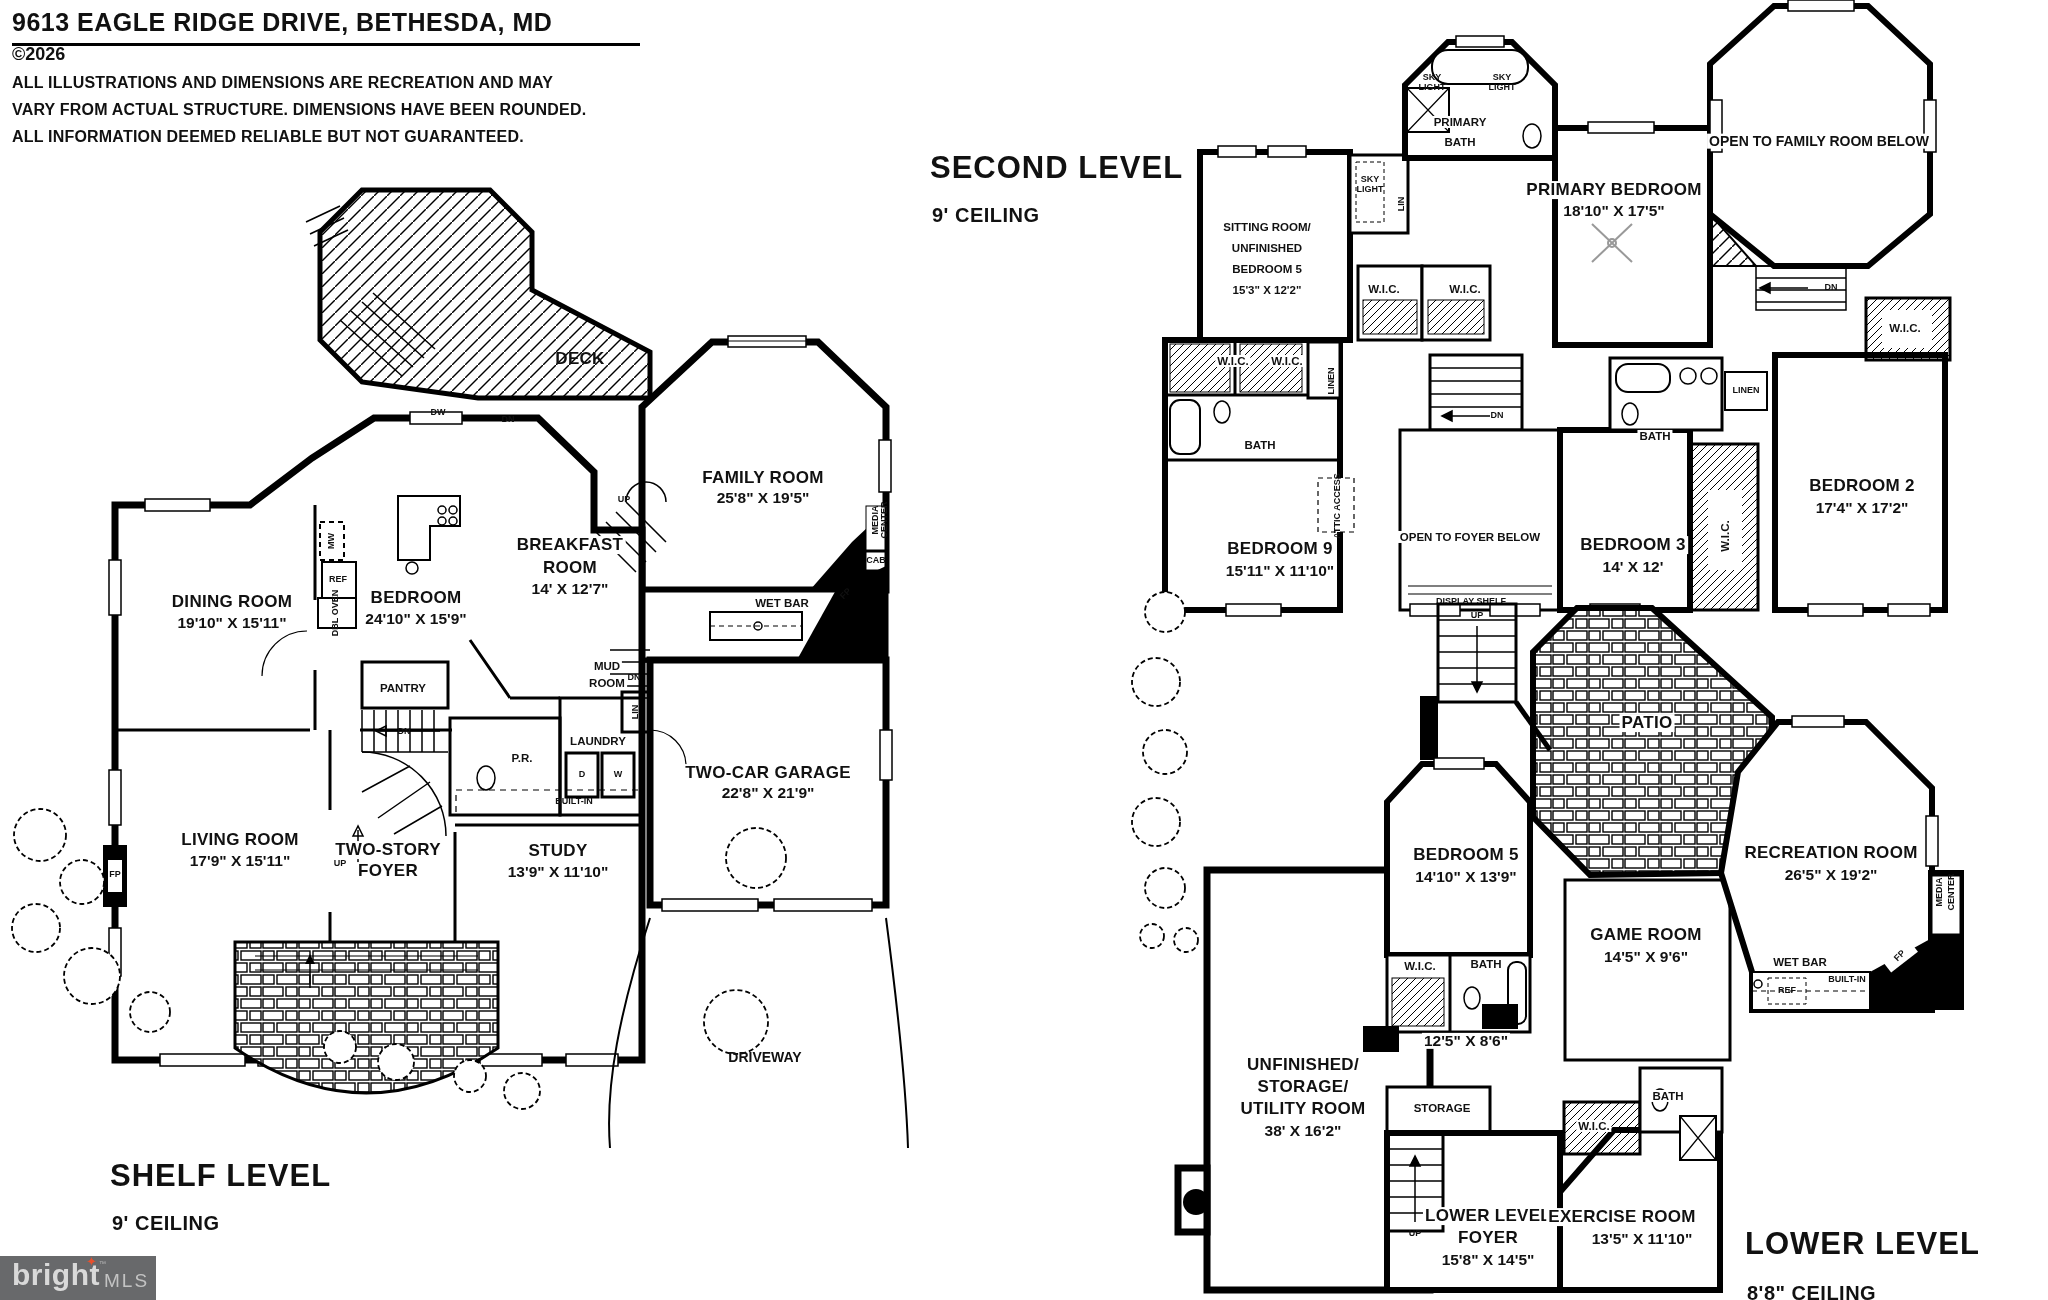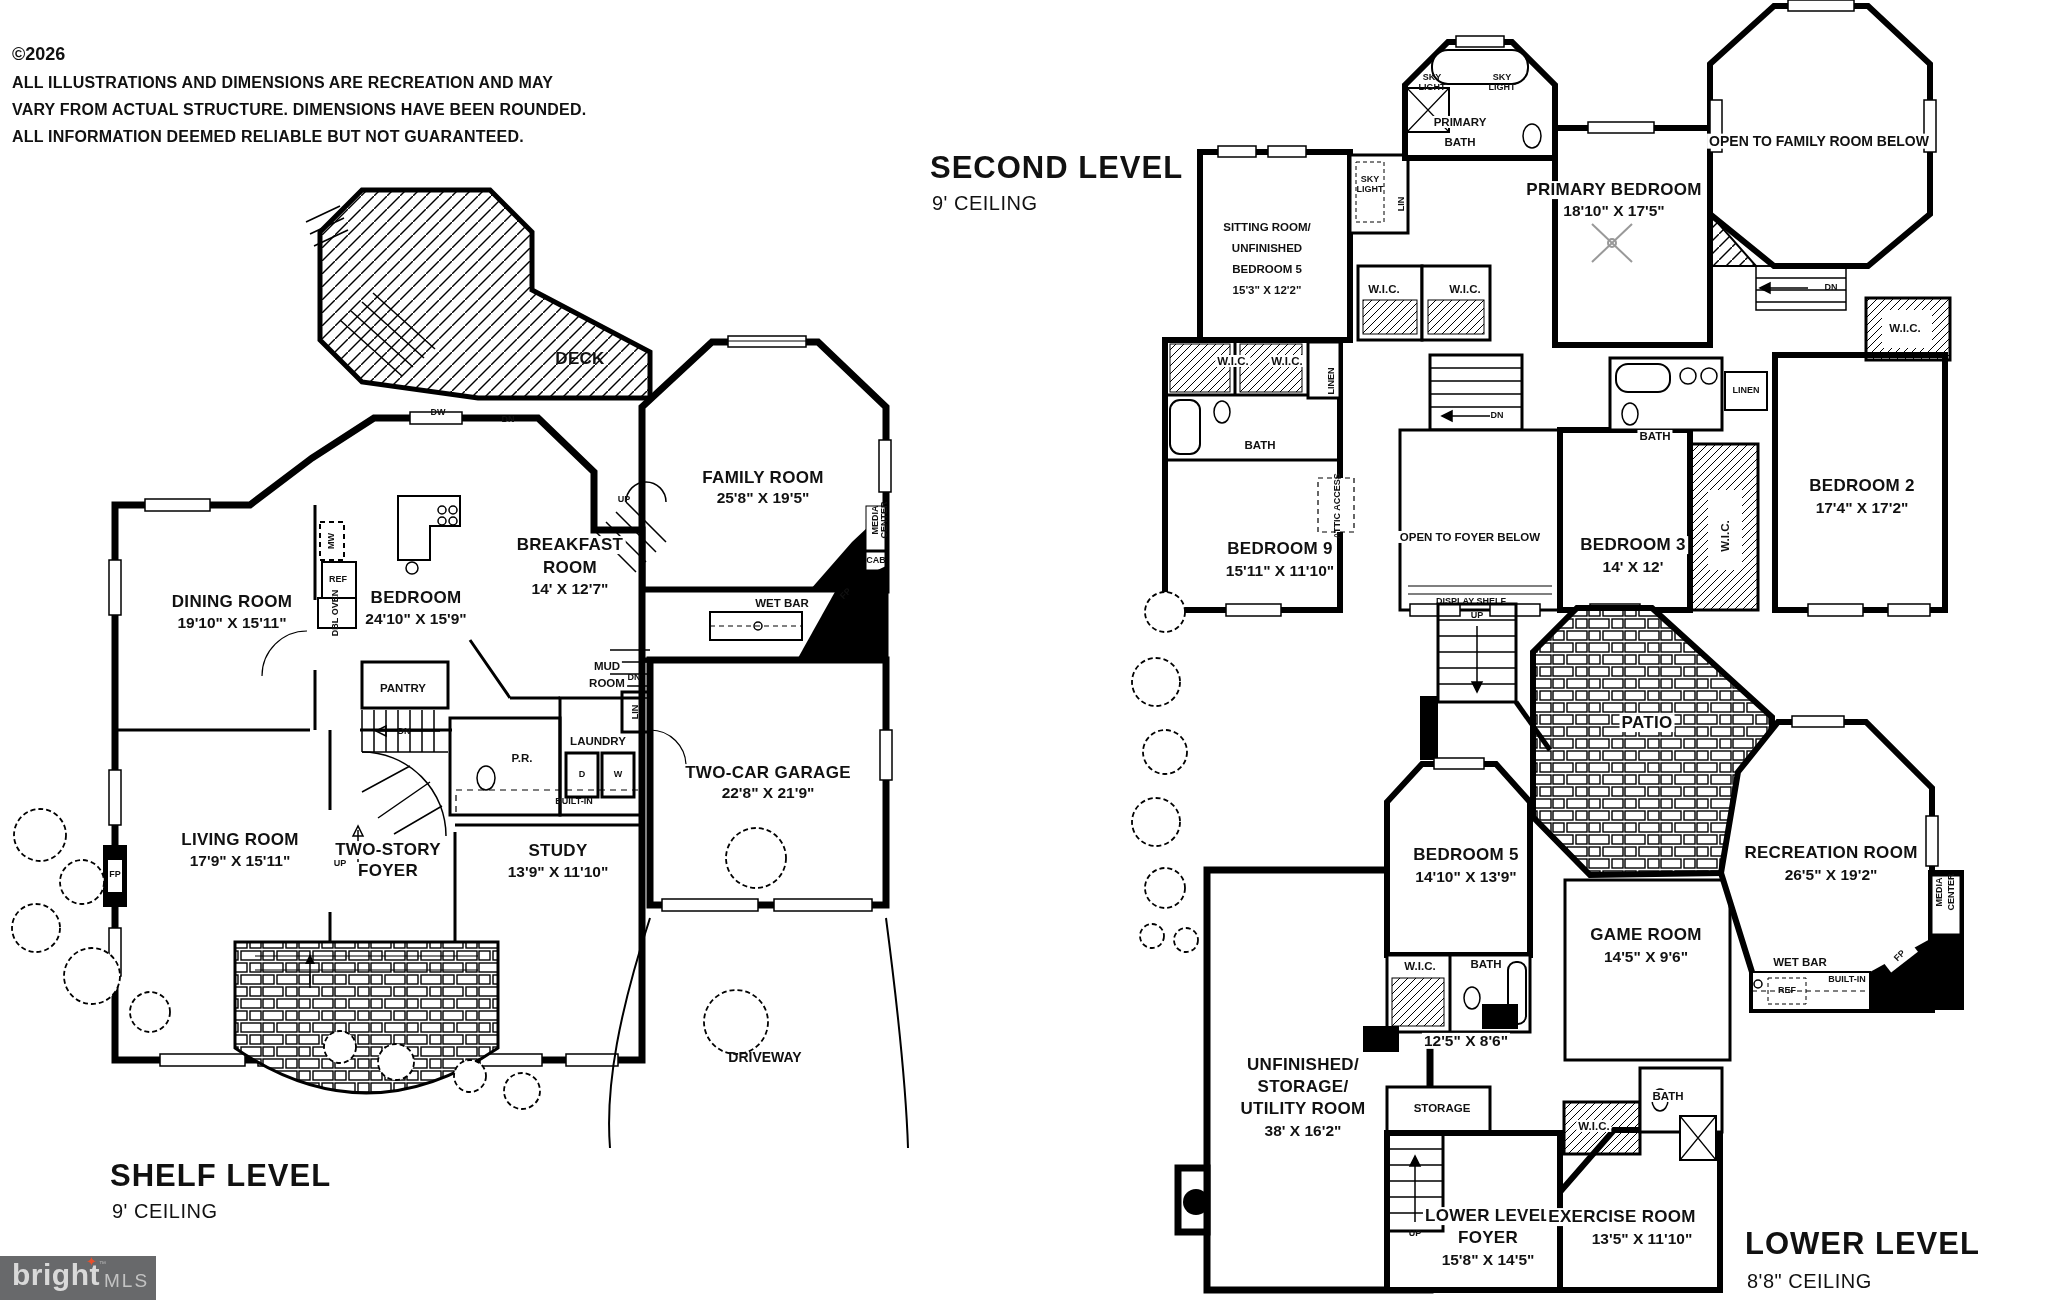--- a/index.html
+++ b/index.html
@@ -6,21 +6,21 @@
   #page{position:relative;width:2048px;height:1300px;background:#fff;overflow:hidden;
         font-family:"Liberation Sans","DejaVu Sans",sans-serif;color:#111;}
   .abs{position:absolute;}
   
   #addr{left:12px;top:8px;font-weight:700;font-size:25px;letter-spacing:.5px;
         border-bottom:3px solid #000;padding:0 88px 6px 0;}
   #copy{left:12px;top:44px;font-weight:700;font-size:18px;}
   .disc{left:12px;font-weight:700;font-size:16px;letter-spacing:.2px;}
   
   .level-title{font-weight:700;font-size:31px;letter-spacing:1px;}
-  .ceiling{font-weight:400;font-size:20px;letter-spacing:.5px;}
+  .ceiling{font-weight:700;font-size:20px;letter-spacing:.5px;margin-top:12px;}
   
   .plan{position:absolute;}
   .plan svg{position:absolute;left:0;top:0;}
   
   .lb{position:absolute;transform:translate(-50%,-50%);white-space:nowrap;
       background:#fff;padding:0 2px;line-height:1.05;text-align:center;}
   .room{font-weight:700;font-size:17px;letter-spacing:.3px;}
   .dims{font-weight:700;font-size:15.5px;}
   .med{font-weight:700;font-size:14px;}
   .small{font-weight:700;font-size:11.5px;}
@@ -51,20 +51,21 @@
       <pattern id="brick" patternUnits="userSpaceOnUse" width="36" height="24">
         <rect x="0" y="0" width="36" height="24" fill="#fff"></rect>
         <rect x="1" y="1" width="20" height="9" fill="#fff" stroke="#000" stroke-width="1.4"></rect>
         <rect x="24" y="1" width="11" height="9" fill="#fff" stroke="#000" stroke-width="1.4"></rect>
         <rect x="1" y="13" width="11" height="9" fill="#fff" stroke="#000" stroke-width="1.4"></rect>
         <rect x="15" y="13" width="20" height="9" fill="#fff" stroke="#000" stroke-width="1.4"></rect>
       </pattern>
     </defs>
   </svg>
 
+  <div class="abs" id="addr">9613 EAGLE RIDGE DRIVE, BETHESDA, MD</div>
   <div class="abs" id="copy">©2026</div>
   <div class="abs disc" style="top:74px">ALL ILLUSTRATIONS AND DIMENSIONS ARE RECREATION AND MAY</div>
   <div class="abs disc" style="top:101px">VARY FROM ACTUAL STRUCTURE. DIMENSIONS HAVE BEEN ROUNDED.</div>
   <div class="abs disc" style="top:128px">ALL INFORMATION DEEMED RELIABLE BUT NOT GUARANTEED.</div>
 
   <div class="plan" style="left:10px;top:170px;width:910px;height:980px">
     <svg width="910" height="980" viewBox="0 0 910 980">
 
       <path d="M 352,20 L 480,20 L 522,62 L 522,120 L 640,182 L 640,228 L 468,228 L 352,212 L 310,170 L 310,62 Z" fill="url(#hatch45)" stroke="#000" stroke-width="5"></path>
       <g stroke="#000" stroke-width="1.5">

